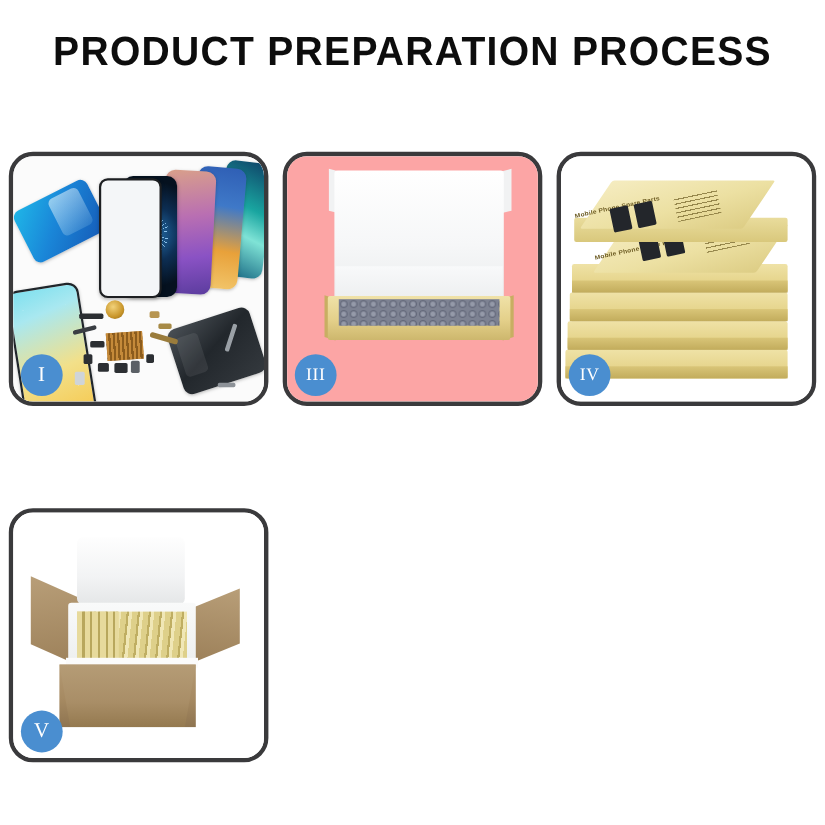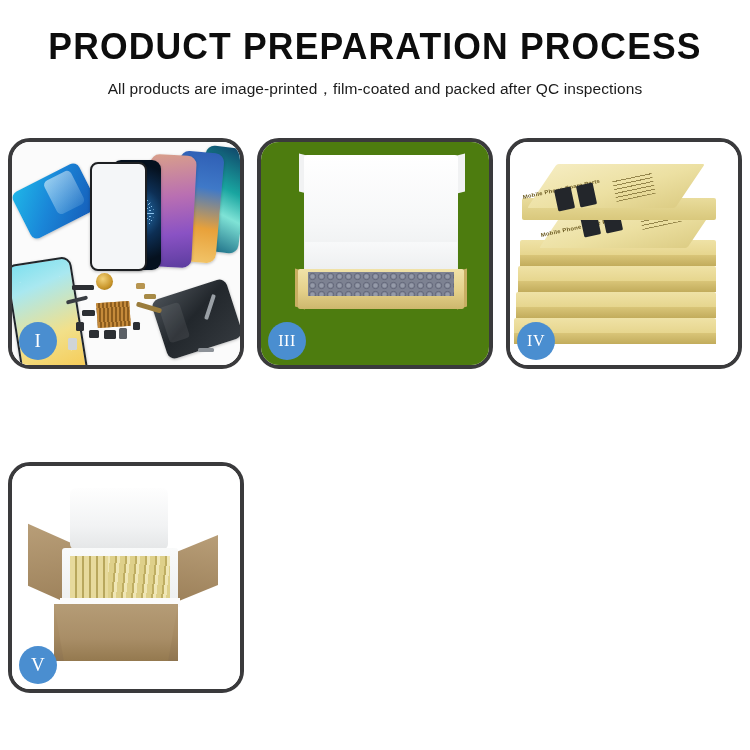--- a/index.html
+++ b/index.html
@@ -238,21 +238,21 @@
     position: absolute; width: 13px; height: 13px;
     background: #c79a55; border-radius: 2px; opacity: .9;
   }
   .pink-tag {
     position: absolute; left: 93px; top: 24px;
     width: 11px; height: 7px;
     background: #e05f8e; border-radius: 1px;
   }
 
   
-  .p3 { background: #4d7c0f; }
+  .p3 { background: #fca5a5; }
   .b3-lid {
     position: absolute; left: 43px; top: 13px;
     width: 154px; height: 122px;
     background: linear-gradient(180deg,#ffffff 0%,#f6f7f8 55%,#e9ebec 100%);
     border-radius: 3px;
   }
   .b3-lid-l, .b3-lid-r {
     position: absolute; top: 13px; width: 12px; height: 38px;
     background: #f1f2f3;
   }
@@ -416,21 +416,20 @@
     background: rgba(140,116,76,0.5);
   }
 </style>
 </head>
 <body>
 
 <div class="page">
 
   <div class="header">
     <h1 class="title">PRODUCT PREPARATION PROCESS</h1>
-    <p class="subtitle">All products are image-printed，film-coated and packed after QC inspections</p>
   </div>
 
   <div class="grid">
 
     <div class="panel">
       <div class="stage p1">
         <div class="ph ph-a"></div>
         <div class="ph ph-f"></div>
         <div class="ph ph-e"></div>
         <div class="ph ph-d"></div>

